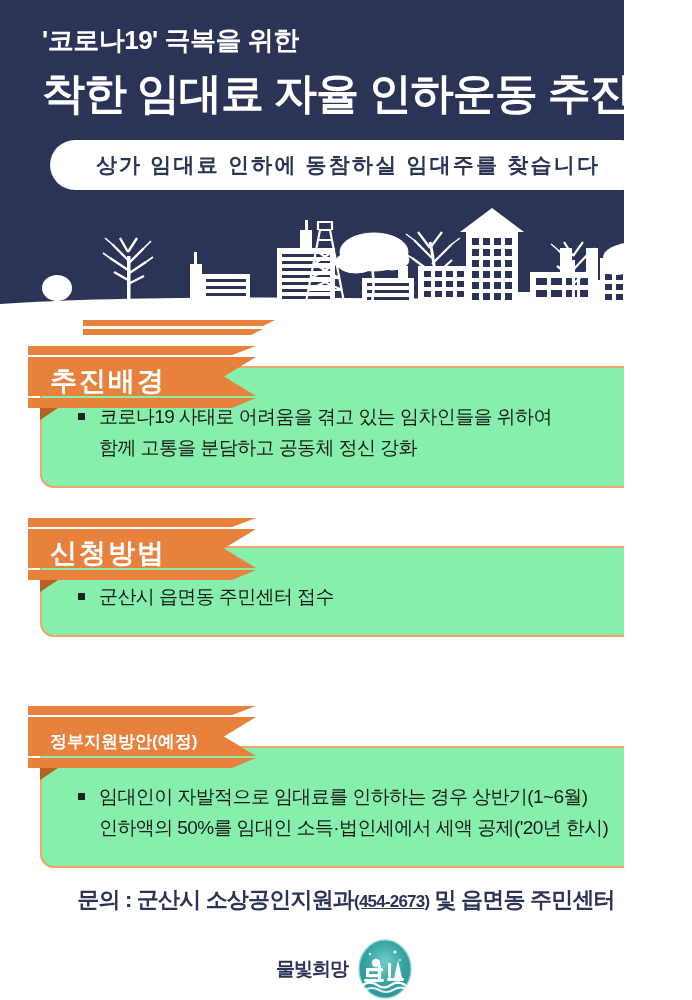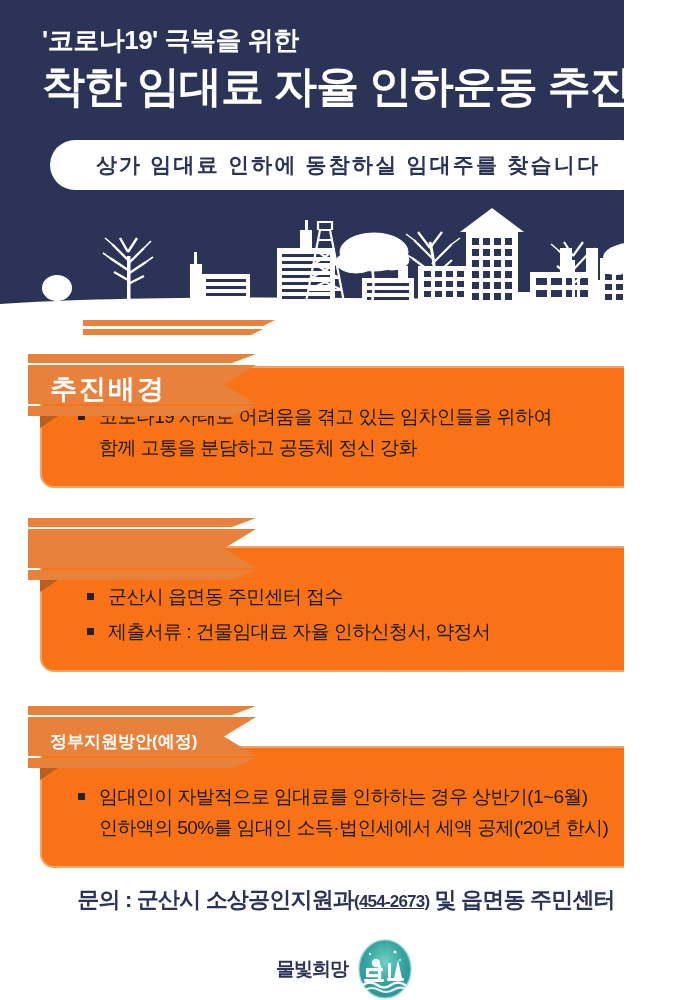--- a/index.html
+++ b/index.html
@@ -45,21 +45,21 @@
     line-height: 1.3;
     white-space: nowrap;
   }
 
   .title-big {
     font-size: 43px;
     font-weight: 700;
     color: #ffffff;
     letter-spacing: -1px;
     line-height: 1.25;
-    margin-top: 2px;
+    margin-top: 9px;
     white-space: nowrap;
   }
 
   .pill {
     position: absolute;
     top: 140px;
     left: 50px;
     width: 596px;
     height: 50px;
     background: #ffffff;
@@ -96,21 +96,21 @@
 
   
   .section { position: absolute; left: 0; width: 692px; }
 
   .sec-box {
     position: absolute;
     left: 40px;
     width: 612px;
     border: 2px solid #f0a468;
     border-radius: 14px;
-    background: #f97316;
+    background: #86efac;
   }
 
   .sec-list {
     padding: 34px 22px 22px 36px;
   }
 
   .sec-item {
     display: flex;
     align-items: flex-start;
     font-size: 19px;
@@ -402,52 +402,49 @@
         <div class="sec-item">
           <span class="bullet"></span>
           <span class="sec-item-text">
             <span>코로나19 사태로 어려움을 겪고 있는 임차인들을 위하여</span>
             <span class="l2">함께 고통을 분담하고 공동체 정신 강화</span>
           </span>
         </div>
       </div>
     </div>
 
-    <div class="ribbon" style="top:16px;">
+    <div class="ribbon" style="top:8px;">
       <svg width="252" height="74" viewBox="0 0 252 74" aria-hidden="true">
         <polygon points="12,62 12,74 30,62" fill="#b95f22"></polygon>
         <polygon points="0,0 228,0 204,9 0,9" fill="#e8813c"></polygon>
         <polygon points="0,11 228,11 196,30.5 228,50 0,50" fill="#e8813c"></polygon>
         <polygon points="0,52 228,52 204,62 0,62" fill="#e8813c"></polygon>
       </svg>
       <div class="ribbon-label sz-lg">추진배경</div>
     </div>
   </div>
 
   <div class="section" style="top:518px;">
-    <div class="sec-box" style="top:28px;padding-left:9px;">
+    <div class="sec-box" style="top:28px;">
       <div class="sec-list">
         <div class="sec-item">
           <span class="bullet"></span>
           <span class="sec-item-text">군산시 읍면동 주민센터 접수</span>
-        </div>
-        <div class="sec-item">
-          <span class="bullet"></span>
-          <span class="sec-item-text">제출서류 : 건물임대료 자율 인하신청서, 약정서</span>
         </div>
       </div>
     </div>
 
     <div class="ribbon" style="top:0;">
       <svg width="252" height="74" viewBox="0 0 252 74" aria-hidden="true">
         <polygon points="12,62 12,74 30,62" fill="#b95f22"></polygon>
         <polygon points="0,0 228,0 204,9 0,9" fill="#e8813c"></polygon>
         <polygon points="0,11 228,11 196,30.5 228,50 0,50" fill="#e8813c"></polygon>
         <polygon points="0,52 228,52 204,62 0,62" fill="#e8813c"></polygon>
       </svg>
+      <div class="ribbon-label sz-lg">신청방법</div>
     </div>
   </div>
 
   <div class="section" style="top:706px;">
     <div class="sec-box" style="top:40px;">
       <div class="sec-list">
         <div class="sec-item">
           <span class="bullet"></span>
           <span class="sec-item-text">
             <span>임대인이 자발적으로 임대료를 인하하는 경우 상반기(1~6월)</span>

